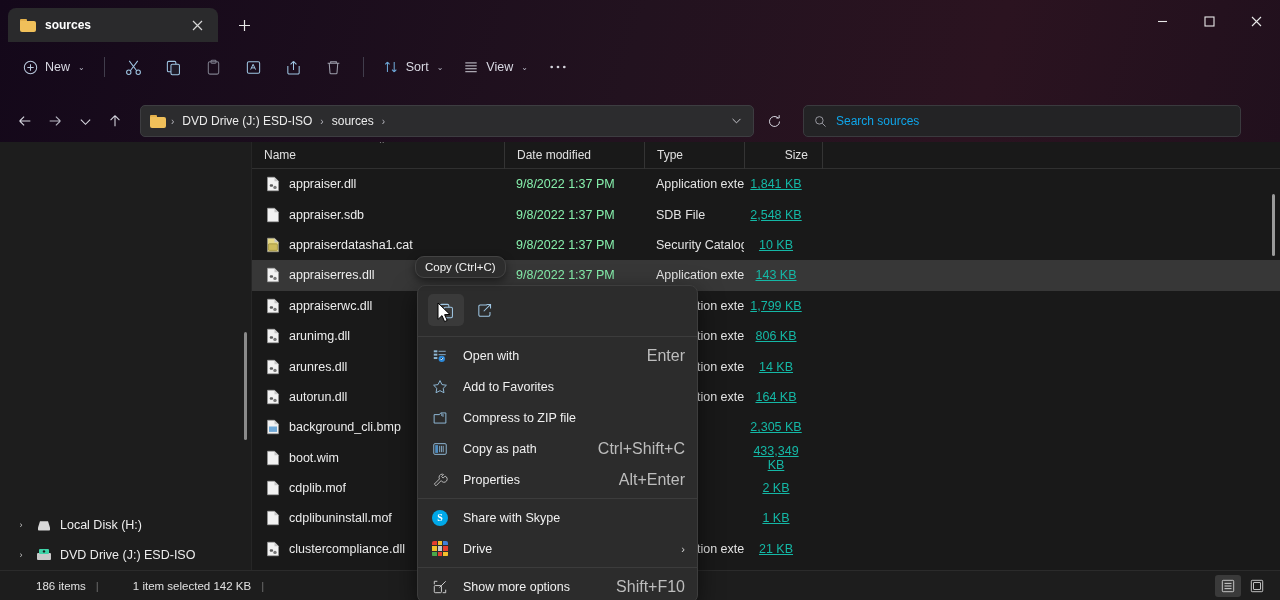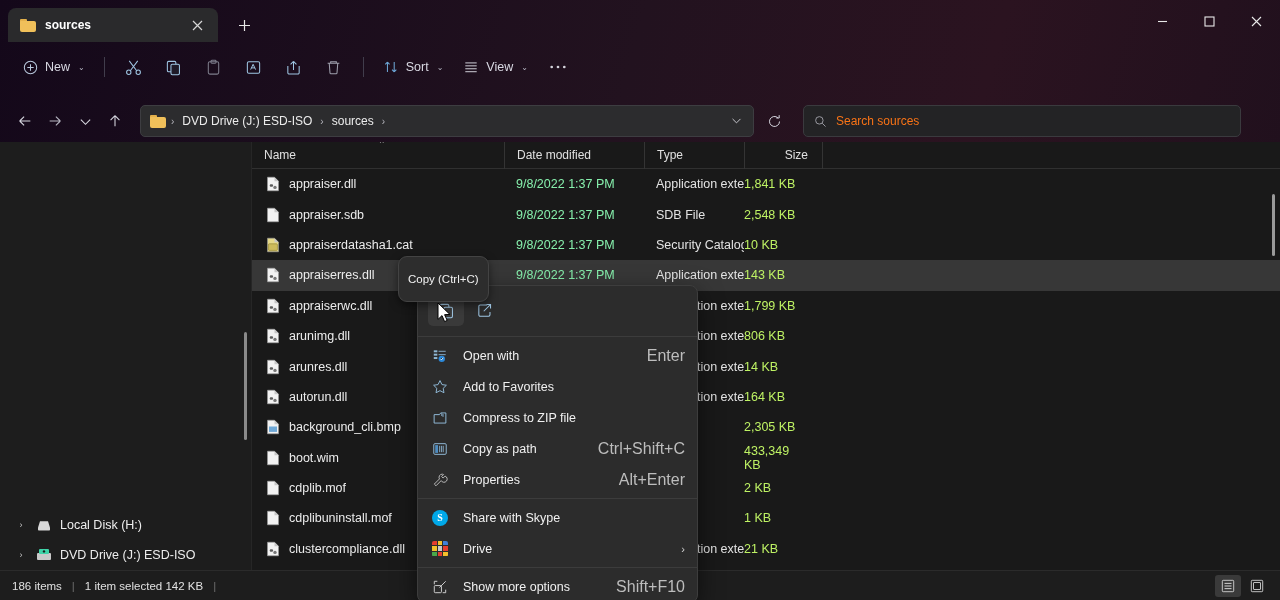--- a/index.html
+++ b/index.html
@@ -110,21 +110,21 @@
   }
   .searchbox {
     margin-left: 14px;
     width: 438px; height: 32px;
     background: #232325;
     border: 1px solid #3a3a3e;
     border-radius: 5px;
     display: flex; align-items: center; gap: 9px;
     padding: 0 10px;
   }
-  .search-ph { font-size: 12px; color: #f97316; }
+  .search-ph { font-size: 12px; color: #0ea5e9; }
 
   
   .content {
     position: absolute; top: 142px; left: 0;
     width: 1280px; height: 428px;
     display: flex;
     background: #191919;
   }
   .navpane {
     width: 252px; height: 428px;
@@ -177,38 +177,38 @@
   .rowarea { position: relative; }
   .frow {
     display: flex; align-items: center;
     height: 30.4px;
     font-size: 12.5px; color: #ececec;
   }
   .frow.selected { background: #373737; }
   .f-name { width: 252px; display: flex; align-items: center; gap: 9px; padding-left: 14px; white-space: nowrap; overflow: hidden; }
   .f-date { width: 140px; padding-left: 12px; color: #86efac; }
   .f-type { width: 100px; padding-left: 12px; color: #e3e3e3; white-space: nowrap; overflow: hidden; }
-  .f-size { width: 78px; text-align: left; padding-right: 14px; color: #bef264; }
+  .f-size { width: 78px; text-align: center; padding-right: 14px; color: #14b8a6; text-decoration: underline; }
 
   .list-scroll {
     position: absolute; right: 5px; top: 52px;
     width: 3px; height: 62px;
     background: #9a9a9a; border-radius: 2px;
   }
 
   
   .statusbar {
     position: absolute; bottom: 0; left: 0;
     width: 1280px; height: 30px;
     background: #1d1d1d;
     border-top: 1px solid #2b2b2b;
     display: flex; align-items: center;
     padding: 0 10px 0 12px;
   }
-  .st-text { font-size: 11.5px; color: #e0e0e0; }
+  .st-text { font-size: 11.5px; color: #e0e0e0; margin-left: 24px; }
   .st-sep { color: #6d6d6d; margin: 0 10px; }
   .st-right { margin-left: auto; display: flex; gap: 3px; }
   .viewbtn {
     width: 26px; height: 22px; border-radius: 3px;
     display: flex; align-items: center; justify-content: center;
     color: #d8d8d8;
   }
   .viewbtn.active { background: #3a3a3a; }
 
   
@@ -243,25 +243,25 @@
     width: 22px; display: flex; align-items: center; justify-content: flex-start;
     margin-right: 9px;
   }
   .ctx-label { flex: 1; white-space: nowrap; }
   .ctx-accel { color: #bdbdbd; font-size: 16px; }
   .ctx-arrow { color: #d2d2d2; font-size: 11px; margin-left: 6px; }
 
   
   .tooltip {
     position: absolute;
-    left: 398px; top: 256px;
+    left: 415px; top: 256px;
     background: #2d2d2d;
     border: 1px solid #434343;
     border-radius: 9px;
-    padding: 16px 9px;
+    padding: 4px 9px;
     font-size: 11.5px; color: #f2f2f2;
     box-shadow: 0 3px 9px rgba(0,0,0,0.5);
     white-space: nowrap;
   }
 
   
   .cursor { position: absolute; left: 437px; top: 302px; }
 
   
   .folder-ico { width: 16px; height: 13px; position: relative; flex: none; }

